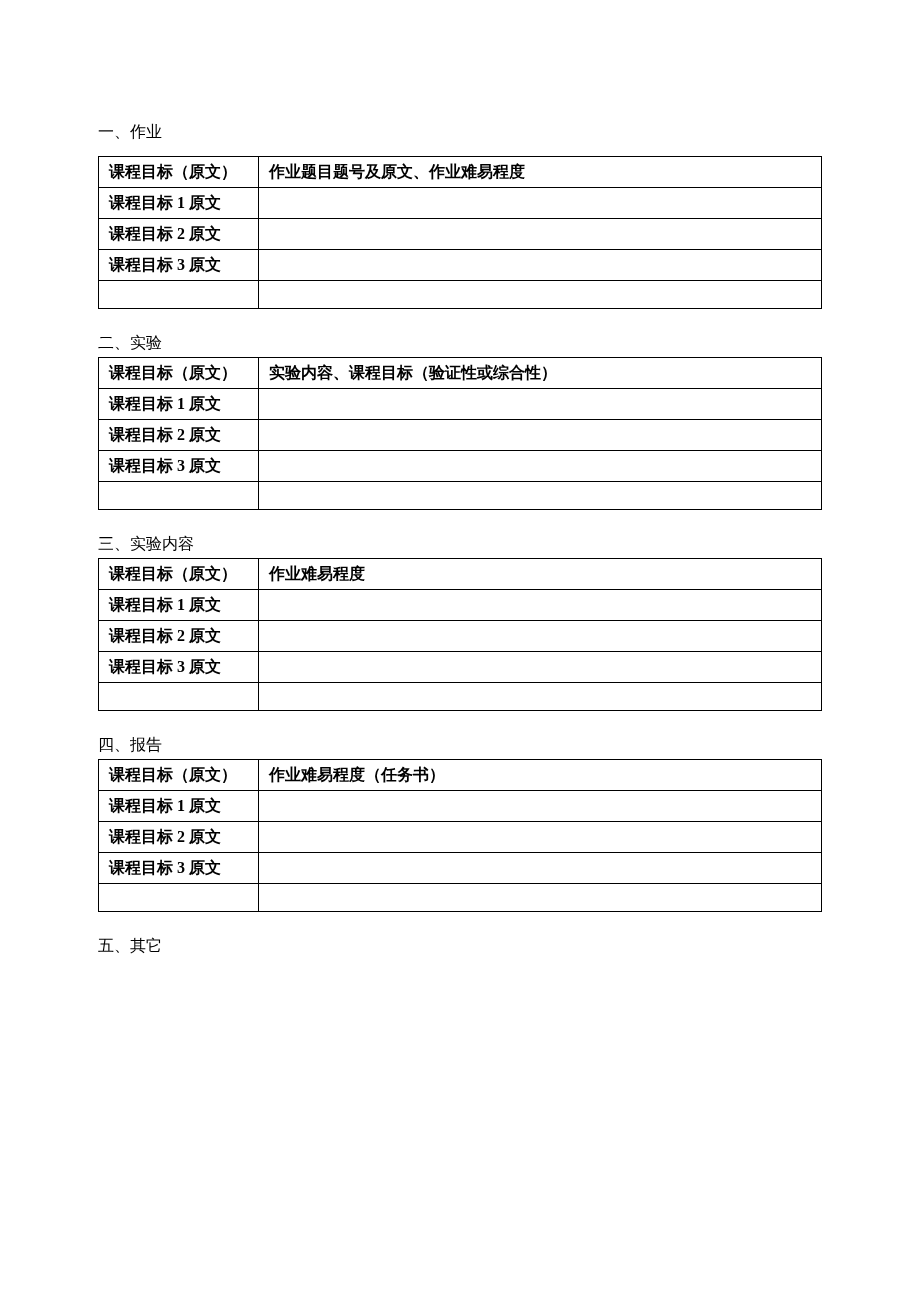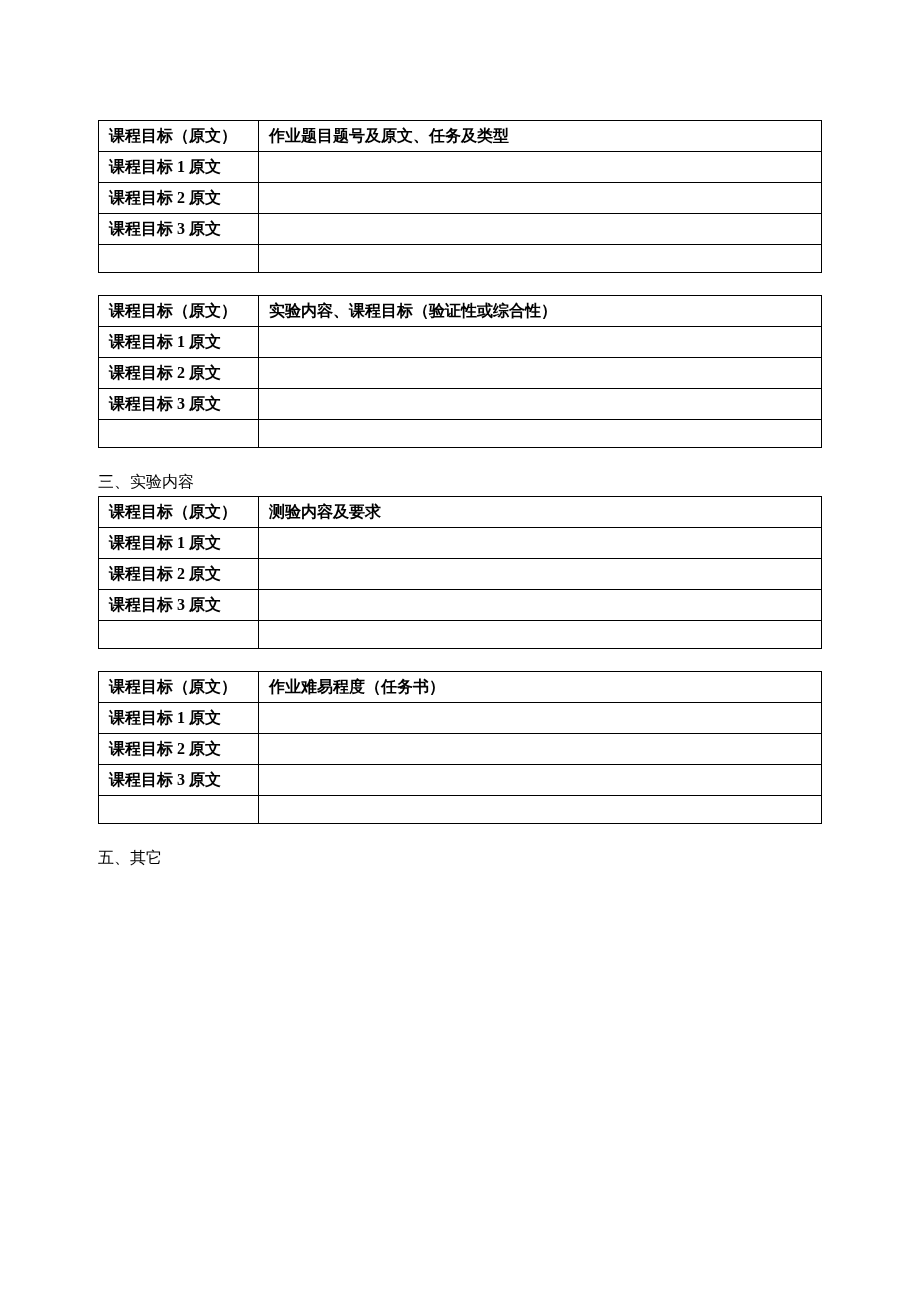--- a/index.html
+++ b/index.html
@@ -44,25 +44,26 @@
       width: 160px;
     }
     .last-section {
       margin-top: 14px;
     }
   </style>
 </head>
 <body>
 
 <div class="section">
+  <div class="section-title section-title-spaced">一、作业</div>
   <table>
     <tbody>
         <tr>
       <td class="col1">课程目标（原文）</td>
-      <td>作业题目题号及原文、任务及类型</td>
+      <td>作业题目题号及原文、作业难易程度</td>
     </tr>
     <tr>
       <td class="col1">课程目标 1 原文</td>
       <td></td>
     </tr>
     <tr>
       <td class="col1">课程目标 2 原文</td>
       <td></td>
     </tr>
     <tr>
@@ -71,20 +72,21 @@
     </tr>
     <tr>
       <td class="col1"></td>
       <td></td>
     </tr>
   </tbody>
     </table>
 </div>
 
 <div class="section">
+  <div class="section-title">二、实验</div>
   <table>
     <tbody>
         <tr>
       <td class="col1">课程目标（原文）</td>
       <td>实验内容、课程目标（验证性或综合性）</td>
     </tr>
     <tr>
       <td class="col1">课程目标 1 原文</td>
       <td></td>
     </tr>
@@ -103,21 +105,21 @@
   </tbody>
     </table>
 </div>
 
 <div class="section">
   <div class="section-title">三、实验内容</div>
   <table>
     <tbody>
         <tr>
       <td class="col1">课程目标（原文）</td>
-      <td>测验内容及要求</td>
+      <td>作业难易程度</td>
     </tr>
     <tr>
       <td class="col1">课程目标 1 原文</td>
       <td></td>
     </tr>
     <tr>
       <td class="col1">课程目标 2 原文</td>
       <td></td>
     </tr>
     <tr>
@@ -126,20 +128,21 @@
     </tr>
     <tr>
       <td class="col1"></td>
       <td></td>
     </tr>
   </tbody>
     </table>
 </div>
 
 <div class="section">
+  <div class="section-title">四、报告</div>
   <table>
     <tbody>
         <tr>
       <td class="col1">课程目标（原文）</td>
       <td>作业难易程度（任务书）</td>
     </tr>
     <tr>
       <td class="col1">课程目标 1 原文</td>
       <td></td>
     </tr>

